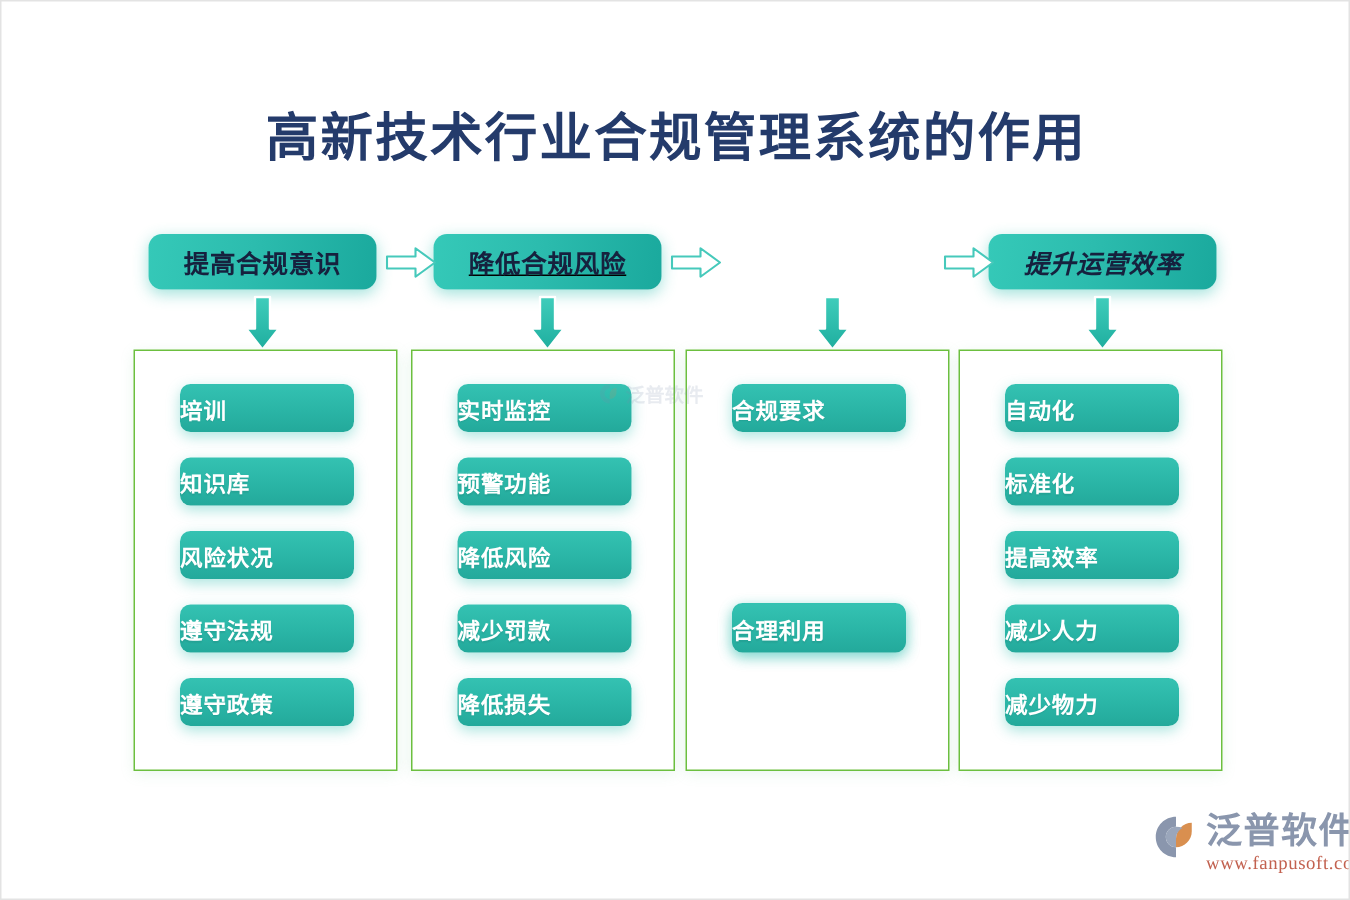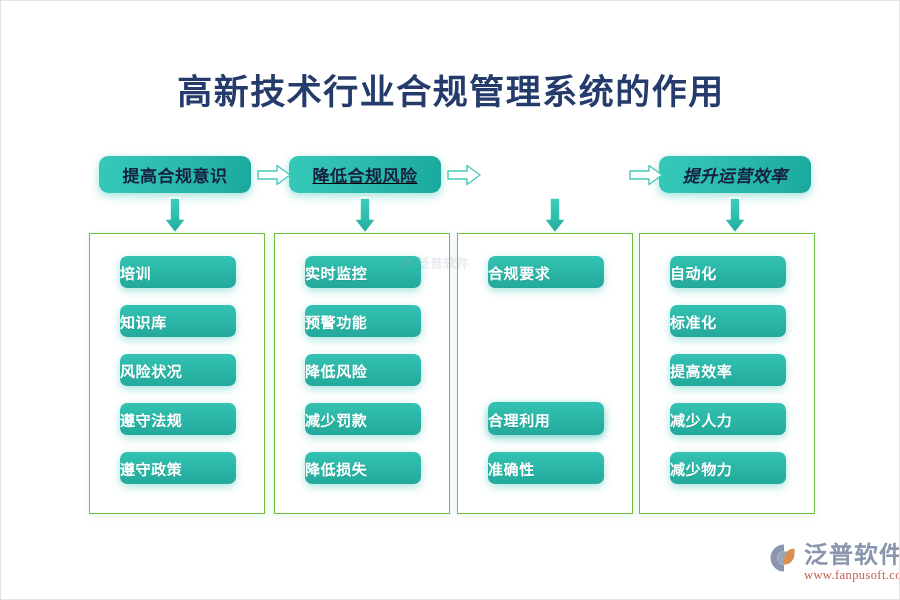--- a/index.html
+++ b/index.html
@@ -279,23 +279,20 @@
   <div class="col-panel" style="left:456px;">
     <div class="pill" style="top:22px;">
         <span class="ptxt">合规要求</span>
       </div>
     <div class="pill" style="top:120px;margin-top:48px;">
         <span class="ptxt">优化配置</span>
       </div>
     <div class="pill" style="top:169px;">
         <span class="ptxt">合理利用</span>
       </div>
-    <div class="pill" style="top:218px;">
-        <span class="ptxt">准确性</span>
-      </div>
   </div>
 
   <div class="col-panel" style="left:638px;">
     <div class="pill" style="top:22px;">
         <span class="ptxt">自动化</span>
       </div>
     <div class="pill" style="top:71px;">
         <span class="ptxt">标准化</span>
       </div>
     <div class="pill" style="top:120px;">

